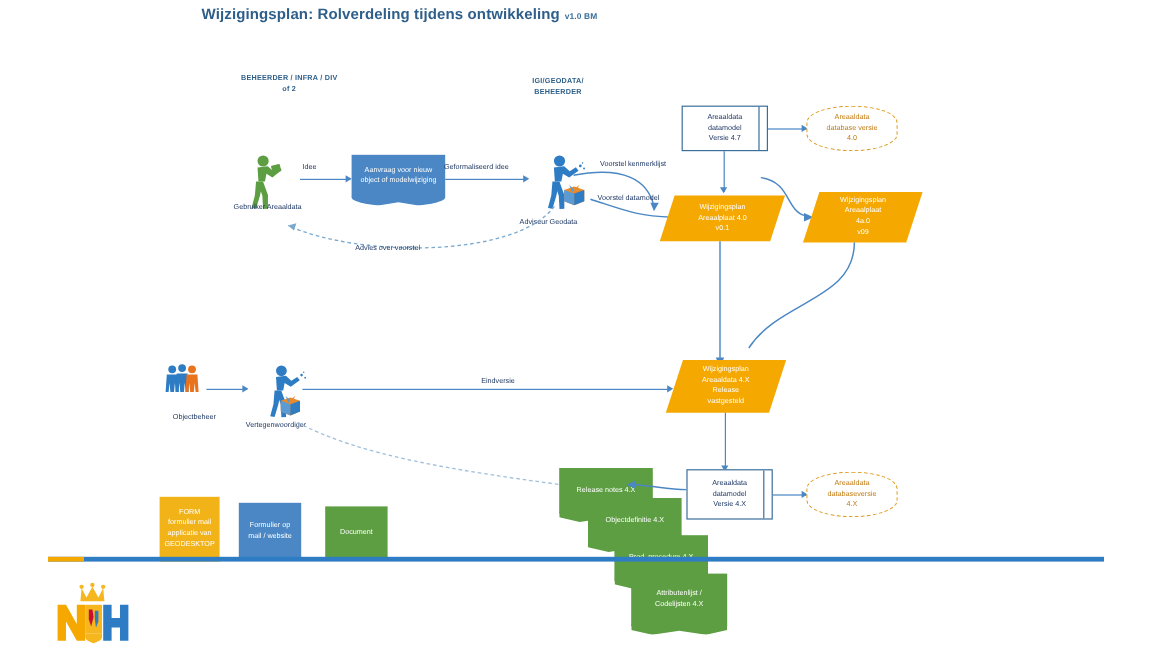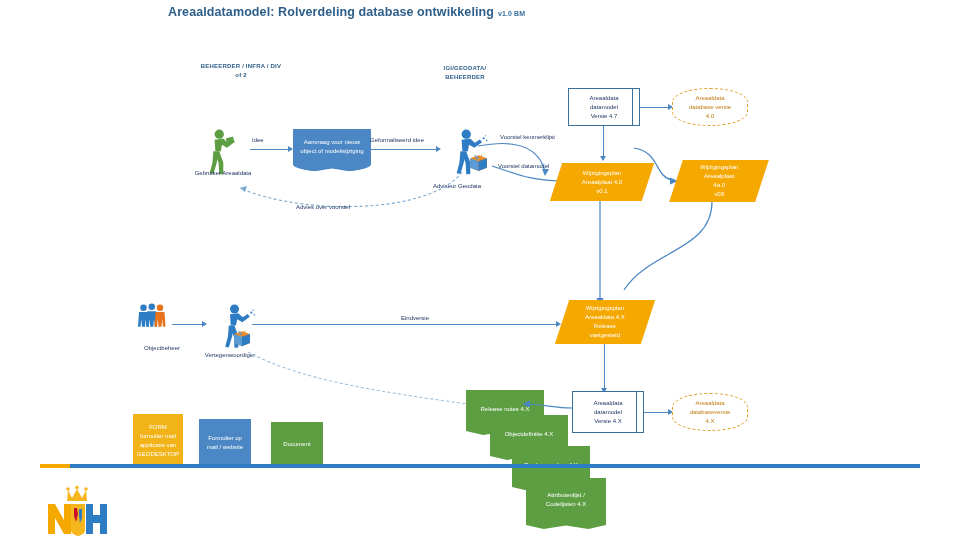--- a/index.html
+++ b/index.html
@@ -131,21 +131,21 @@
   .footer-bar-y{position:absolute;left:40px;top:464px;width:30px;height:4px;background:#f5a800;}
 
   svg.ovl{position:absolute;left:0;top:0;width:960px;height:540px;overflow:visible;pointer-events:none;}
 </style>
 </head>
 <body>
 
 <div class="canvas">
 
   <div class="title">
-    <span>Areaaldatamodel:  Rolverdeling database ontwikkeling</span><span class="sub">v1.0 BM</span>
+    <span>Wijzigingsplan:  Rolverdeling tijdens ontwikkeling</span><span class="sub">v1.0 BM</span>
   </div>
 
   <div class="lane-cap" style="left:186px;top:62px;width:110px;">BEHEERDER / INFRA / DIV
 of 2</div>
   <div class="lane-cap" style="left:410px;top:64px;width:110px;">IGI/GEODATA/
 BEHEERDER</div>
 
   <svg class="ovl">
     <g transform="translate(196,128) scale(0.155)" fill="#5d9e42">
       <circle cx="150" cy="40" r="30"></circle>

